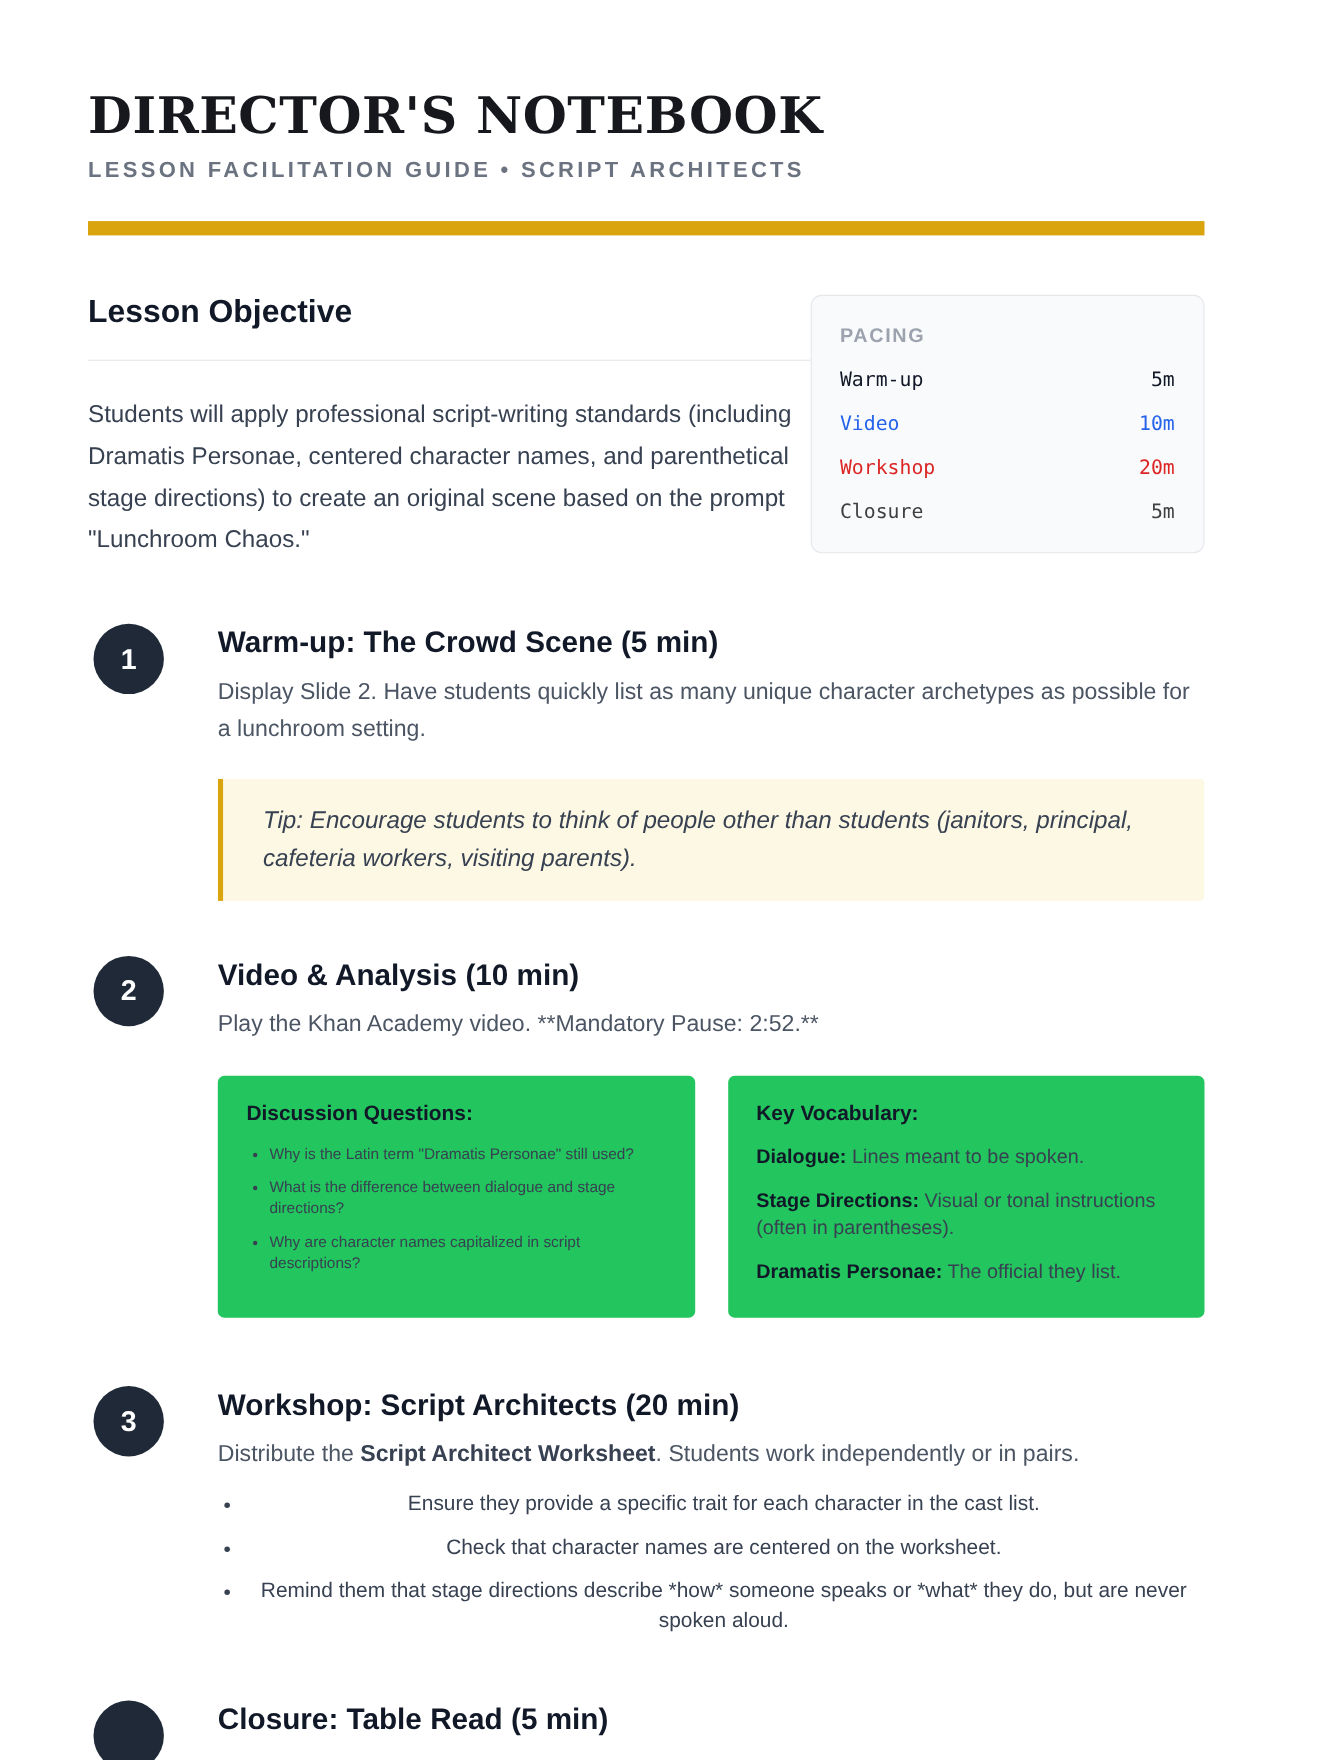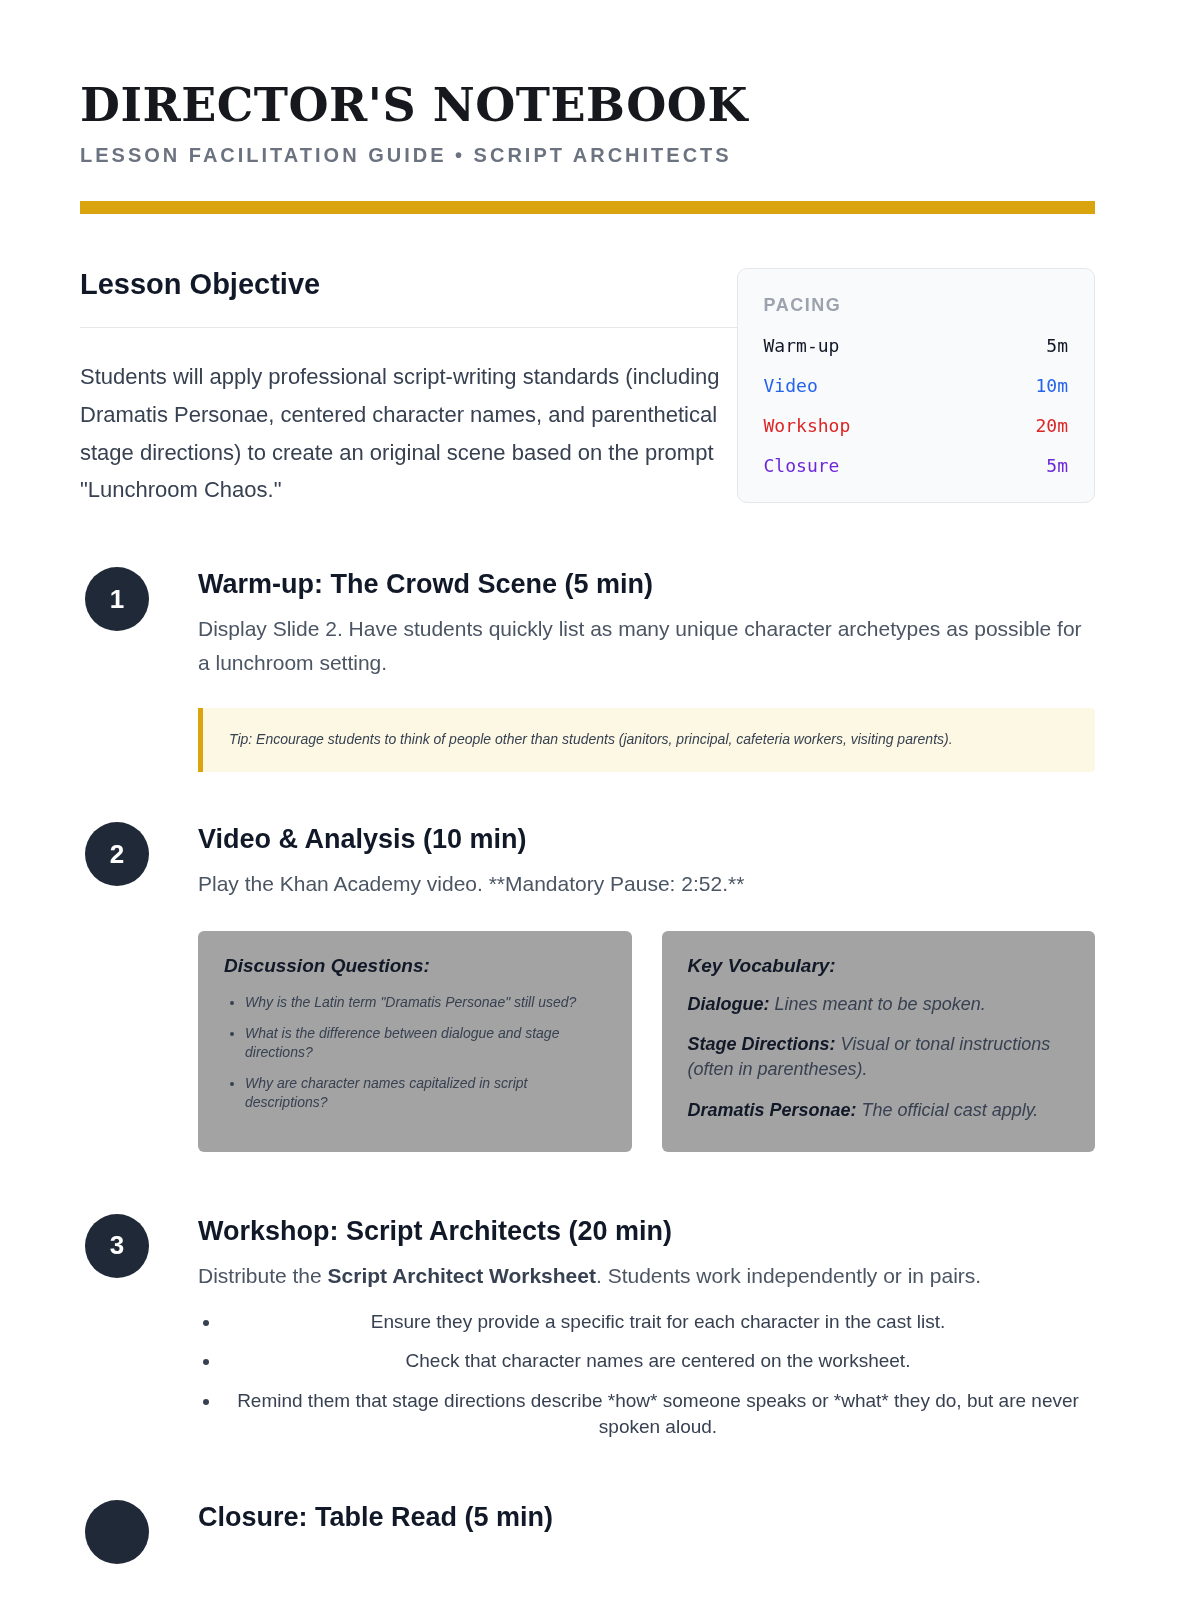--- a/index.html
+++ b/index.html
@@ -54,27 +54,27 @@
 
   .sec-1 { margin-top: 58px; }
   .sec-2 { margin-top: 50px; }
   .sec-3 { margin-top: 62px; }
   .sec-4 { margin-top: 46px; }
 
   
   .tip-callout { display: flex; margin-top: 28px; border-radius: 0 4px 4px 0; overflow: hidden; }
   .tip-strip { width: 5px; flex-shrink: 0; }
   .tip-content {
-    flex: 1; padding: 21px 26px; font-style: italic;
-    font-size: 14px; line-height: 1.55; color: #374151;
+    flex: 1; padding: 21px 36px; font-style: italic;
+    font-size: 22px; line-height: 1.55; color: #374151;
   }
 
   
   .info-boxes { display: flex; gap: 30px; margin-top: 30px; }
-  .info-box { flex: 1; background: #a3a3a3; border-radius: 6px; padding: 24px 26px 28px 26px; font-style: italic; }
+  .info-box { flex: 1; background: #22c55e; border-radius: 6px; padding: 24px 26px 28px 26px; }
   .info-box-heading { font-size: 19px; font-weight: bold; color: #111827; }
   .info-box ul { margin: 16px 0 0 21px; }
   .info-box li { font-size: 14px; line-height: 1.35; color: #374151; margin-bottom: 12px; }
   .vocab-entry { font-size: 18px; line-height: 1.4; color: #374151; margin-top: 15px; }
   .vocab-entry strong { color: #111827; }
 
   
   .workshop-bullets { margin: 16px 0 0 23px; }
   .workshop-bullets li { font-size: 19px; line-height: 1.4; color: #374151; margin-bottom: 13px; text-align: center; }
 </style>
@@ -103,21 +103,21 @@
         <span>5m</span>
       </div>
       <div class="pacing-row" style="color: rgb(37, 99, 235);">
         <span>Video</span>
         <span>10m</span>
       </div>
       <div class="pacing-row" style="color: rgb(220, 38, 38);">
         <span>Workshop</span>
         <span>20m</span>
       </div>
-      <div class="pacing-row" style="color: #6d28d9; align-items: center;">
+      <div class="pacing-row" style="color: #404040; align-items: center;">
         <span>Closure</span>
         <span>5m</span>
       </div>
     </aside>
   </div>
 
   <section class="section sec-1">
     <div class="badge" style="background: rgb(31, 41, 55);">
       <span>1</span>
     </div>
@@ -154,21 +154,21 @@
           <p class="vocab-entry">
             <strong>Dialogue:</strong>
             <span>Lines meant to be spoken.</span>
           </p>
           <p class="vocab-entry">
             <strong>Stage Directions:</strong>
             <span>Visual or tonal instructions (often in parentheses).</span>
           </p>
           <p class="vocab-entry">
             <strong>Dramatis Personae:</strong>
-            <span>The official cast apply.</span>
+            <span>The official they list.</span>
           </p>
         </div>
       </div>
     </div>
   </section>
 
   <section class="section sec-3">
     <div class="badge" style="background: rgb(31, 41, 55);">
       <span>3</span>
     </div>

